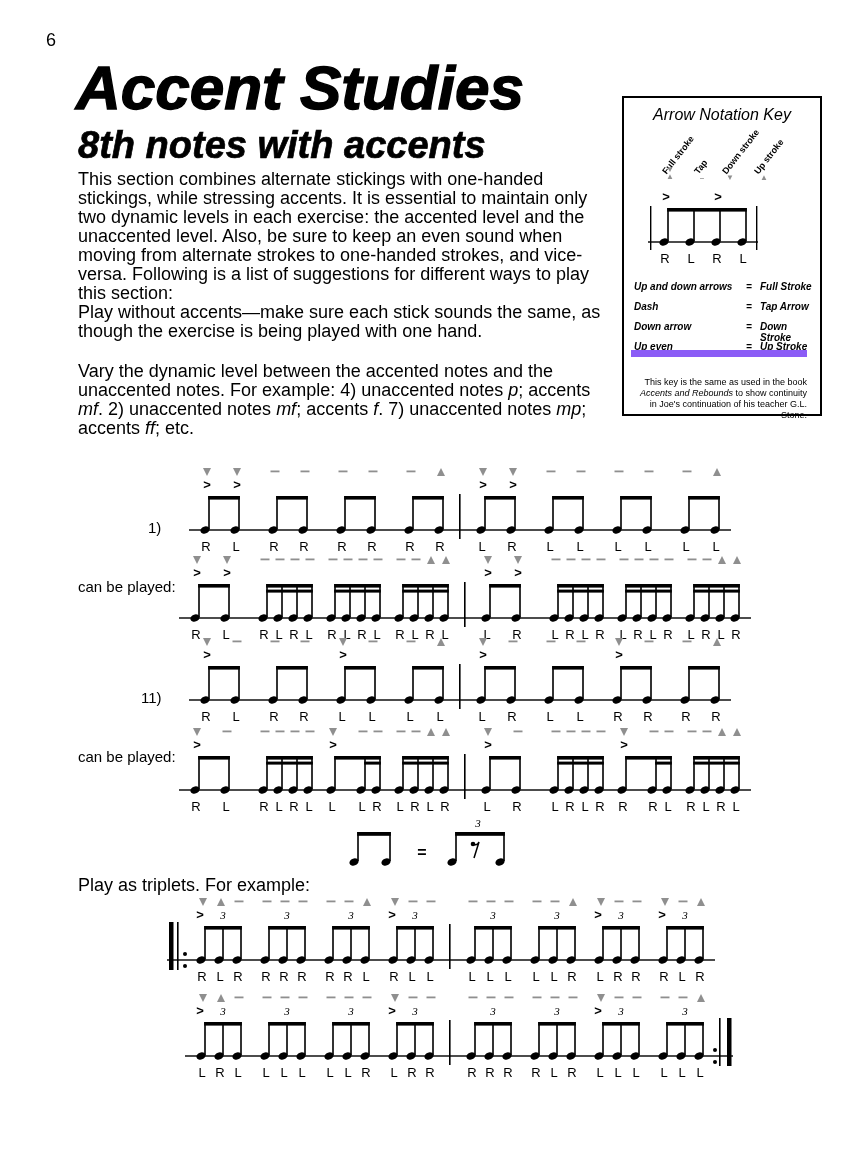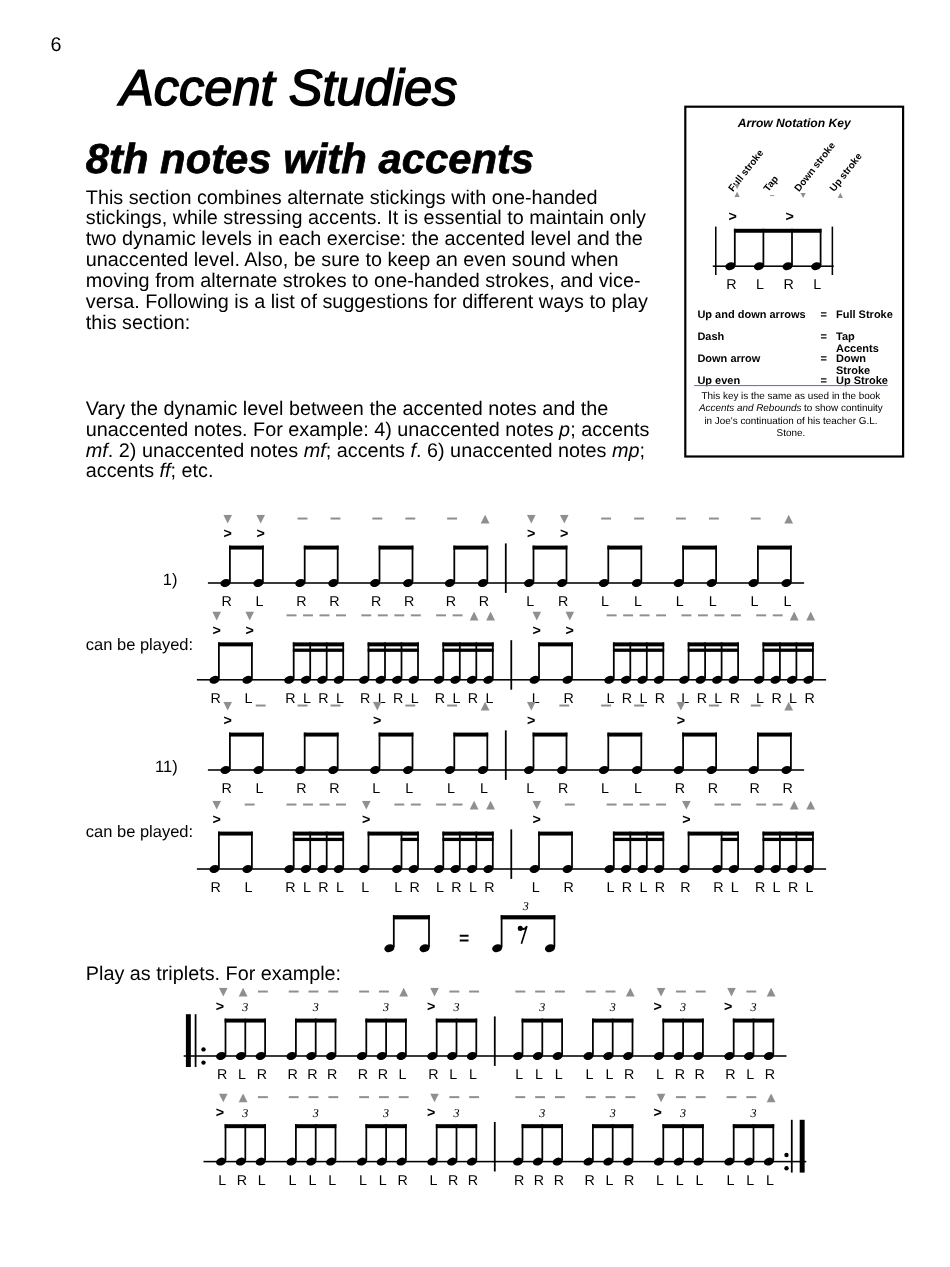--- a/index.html
+++ b/index.html
@@ -1,62 +1,63 @@
 <!DOCTYPE html>
 <html><head>
 <meta charset="utf-8">
 <style>
   html,body{margin:0;padding:0;background:#fff;}
   .page{position:relative;width:864px;height:1152px;background:#fff;overflow:hidden;
         font-family:"Liberation Sans",sans-serif;color:#000;}
   .abs{position:absolute;}
   .page-num{left:46px;top:30px;font-size:18px;}
-  .title{left:76px;top:52px;font-size:46px;font-weight:normal;font-style:italic;
-         letter-spacing:0px;margin-left:33px;-webkit-text-stroke:1.4px #000;}
+  .title{left:76px;top:52px;font-size:62px;font-weight:bold;font-style:italic;
+         letter-spacing:0px;-webkit-text-stroke:1.4px #000;}
   .subtitle{left:78px;top:124px;font-size:38px;font-weight:bold;font-style:italic;
             -webkit-text-stroke:0.7px #000;}
   .para{font-size:18px;line-height:19px;width:542px;left:78px;}
   .p1{top:170px;}
   .p2{top:303px;}
   .p3{top:362px;}
   .p4{top:447px;width:560px;}
   .jazzlabel{top:832px;}
   .triplabel{top:876px;}
   .syslabel{position:absolute;font-size:15px;}
   .sysvg{position:absolute;}
   em{font-style:italic;}
 
   
   .key-box{position:absolute;left:622px;top:96px;width:196px;height:316px;
            border:2px solid #000;background:#fff;}
   .key-title{position:absolute;top:8px;left:0;width:100%;text-align:center;
-             font-size:11px;font-weight:bold;font-style:italic;}
+             font-size:16px;font-weight:normal;font-style:italic;}
   .kcol{position:absolute;top:68px;transform:rotate(-52deg);transform-origin:0 100%;
         font-size:9px;font-weight:bold;white-space:nowrap;height:10px;}
   .ksym{position:absolute;width:18px;text-align:center;color:#8f8f8f;font-size:8px;line-height:8px;}
   .ksym .g{display:block;line-height:7px;}
   .klegend{position:absolute;left:10px;top:180px;width:180px;}
-  .krow{position:relative;height:20px;font-size:10px;font-weight:bold;}
+  .krow{position:relative;height:20px;font-size:10px;font-weight:bold;font-style:italic;}
   .kname{position:absolute;left:0;top:3px;}
   .keq{position:absolute;left:112px;top:3px;}
   .kval{position:absolute;left:126px;top:3px;}
-  .key-note{position:absolute;left:7px;top:252px;width:176px;border-top:1px solid #8b5cf6;
-            padding-top:4px;font-size:9px;line-height:11px;text-align:center;}
+  .key-note{position:absolute;left:7px;top:252px;width:176px;border-top:7px solid #8b5cf6;
+            padding-top:20px;font-size:9px;line-height:11px;text-align:right;}
 </style>
 </head>
 <body>
 
 <div class="page">
 
   <div class="abs page-num">6</div>
   <div class="abs title">Accent Studies</div>
   <div class="abs subtitle">8th notes with accents</div>
 
   <div class="abs para p1">This section combines alternate stickings with one-handed stickings, while stressing accents. It is essential to maintain only two dynamic levels in each exercise: the accented level and the unaccented level. Also, be sure to keep an even sound when moving from alternate strokes to one-handed strokes, and vice-versa. Following is a list of suggestions for different ways to play this section:</div>
-  <div class="abs para p3"><span>Vary the dynamic level between the accented notes and the unaccented notes. For example: 4) unaccented notes </span><em>p</em><span>; accents </span><em>mf</em><span>. 2) unaccented notes </span><em>mf</em><span>; accents </span><em>f</em><span>. 6) unaccented notes </span><em>mp</em><span>; accents </span><em>ff</em><span>; etc.</span></div>
+  <div class="abs para p2">Play without accents—make sure each stick sounds the same, as though the exercise is being played with one hand.</div>
+  <div class="abs para p3"><span>Vary the dynamic level between the accented notes and the unaccented notes. For example: 4) unaccented notes </span><em>p</em><span>; accents </span><em>mf</em><span>. 2) unaccented notes </span><em>mf</em><span>; accents </span><em>f</em><span>. 7) unaccented notes </span><em>mp</em><span>; accents </span><em>ff</em><span>; etc.</span></div>
 
   <div class="key-box">
     <div class="key-title">Arrow Notation Key</div>
     <span class="kcol" style="left:44px;">Full stroke</span>
     <span class="kcol" style="left:76px;">Tap</span>
     <span class="kcol" style="left:104px;">Down stroke</span>
     <span class="kcol" style="left:136px;">Up stroke</span>
 
     <span class="ksym" style="left:37px;top:68px;">
       <span class="g">▼</span>
@@ -89,21 +90,21 @@
 
     <div class="klegend">
       <div class="krow">
         <span class="kname">Up and down arrows</span>
         <span class="keq">=</span>
         <span class="kval">Full Stroke</span>
       </div>
       <div class="krow">
         <span class="kname">Dash</span>
         <span class="keq">=</span>
-        <span class="kval">Tap Accents</span>
+        <span class="kval">Tap Arrow</span>
       </div>
       <div class="krow">
         <span class="kname">Down arrow</span>
         <span class="keq">=</span>
         <span class="kval">Down Stroke</span>
       </div>
       <div class="krow">
         <span class="kname">Up even</span>
         <span class="keq">=</span>
         <span class="kval">Up Stroke</span>

